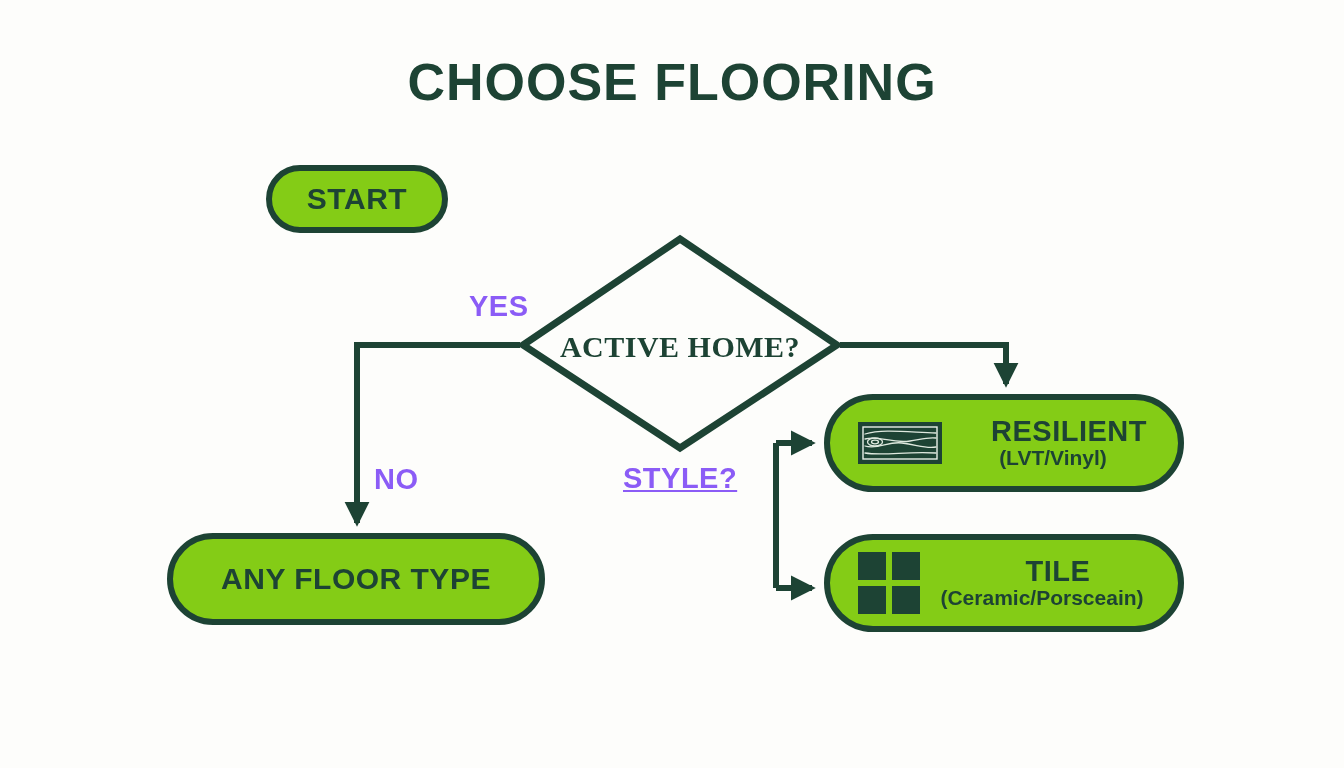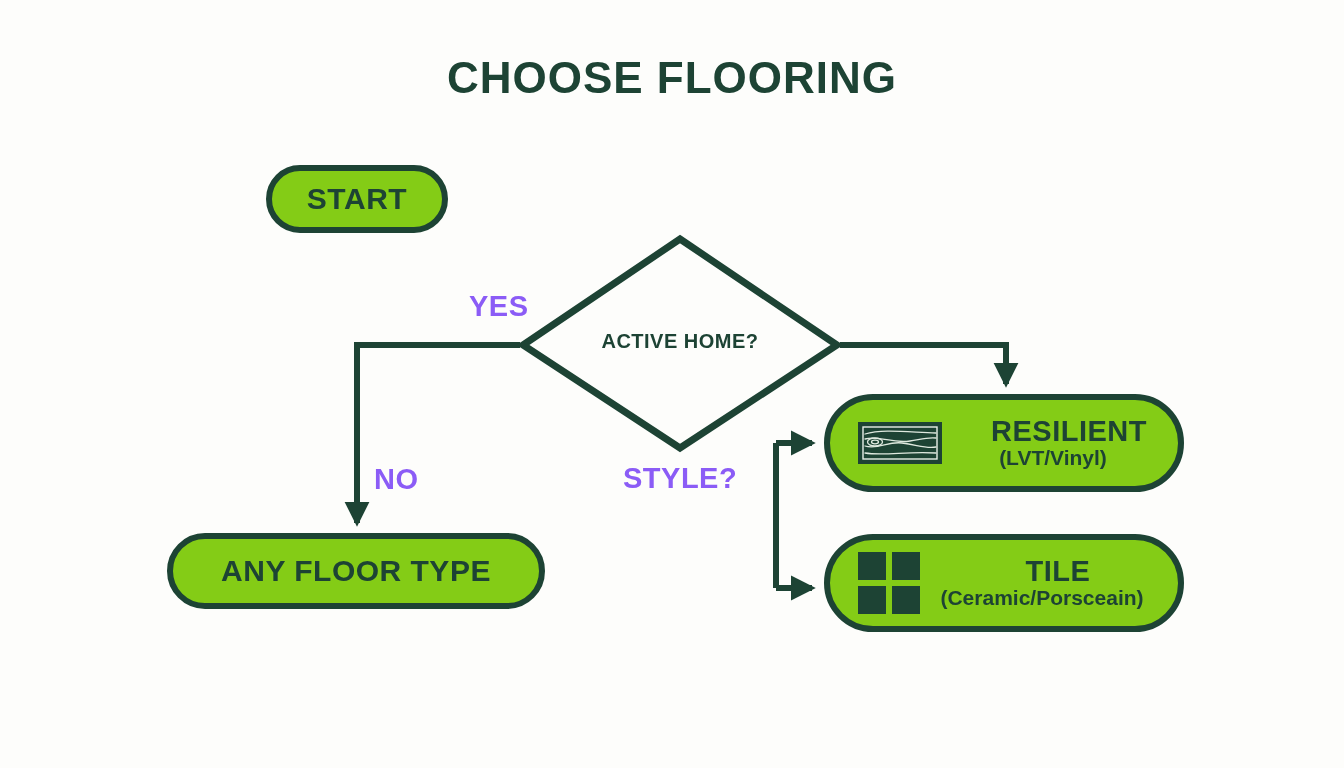--- a/index.html
+++ b/index.html
@@ -16,21 +16,21 @@
     font-family: "Liberation Sans", sans-serif;
   }
 
   
   #title {
     position: absolute;
     left: 0;
     top: 56px;
     width: 1344px;
     text-align: center;
-    font-size: 44px;
+    font-size: 52px;
     font-weight: bold;
     letter-spacing: 1px;
     color: #1d4334;
     line-height: 1;
     white-space: nowrap;
   }
 
   
   #wires {
     position: absolute;
@@ -63,21 +63,21 @@
     border-radius: 34px;
     font-size: 30px;
     letter-spacing: 0.5px;
   }
 
   
   #node-anyfloor {
     left: 167px;
     top: 533px;
     width: 378px;
-    height: 76px;
+    height: 92px;
     border-radius: 49px;
     font-size: 30px;
     letter-spacing: 0.5px;
   }
 
   
   .outcome {
     left: 824px;
     width: 360px;
     height: 98px;
@@ -105,39 +105,40 @@
     display: block;
     font-size: 21px;
     font-weight: bold;
   }
   #diamond-label {
     position: absolute;
     left: 520px;
     top: 330px;
     width: 320px;
     text-align: center;
-    font-size: 20px;
+    font-size: 30px;
     font-weight: bold;
     color: #1d4334;
     white-space: nowrap;
     letter-spacing: 0.5px;
+    font-family: Liberation Serif, serif;
   }
 
   
   .edge-label {
     position: absolute;
     color: #8b5cf6;
     font-size: 29px;
     font-weight: bold;
     letter-spacing: 0.5px;
     white-space: nowrap;
   }
   #label-yes   { left: 469px; top: 290px; }
   #label-no    { left: 374px; top: 463px; }
-  #label-style { left: 623px; top: 462px; }
+  #label-style { left: 623px; top: 462px; text-decoration: underline; }
 
   
   .node-icon {
     flex: 0 0 auto;
     display: block;
   }
 </style>
 </head>
 <body>
 

